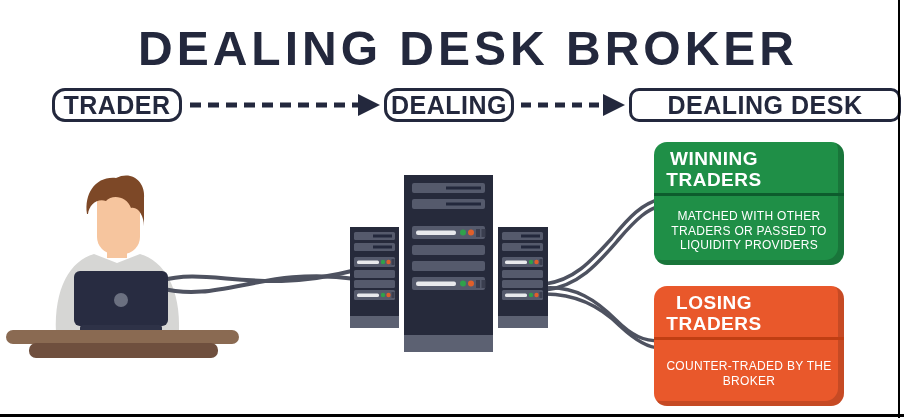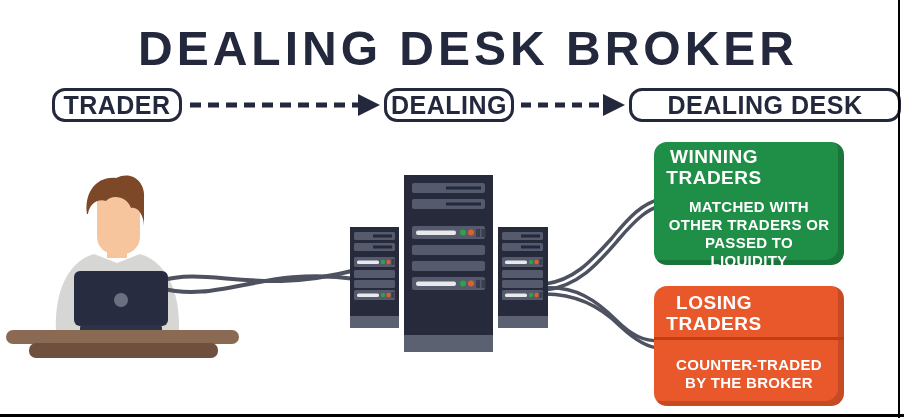--- a/index.html
+++ b/index.html
@@ -20,21 +20,21 @@
 
   
   .pill{
     position:absolute;top:88px;height:34px;box-sizing:border-box;
     border:3.5px solid #23283d;border-radius:13px;background:#fff;
     display:flex;align-items:center;justify-content:center;
     font-size:25px;font-weight:bold;color:#23283d;letter-spacing:0.5px;
   }
   .pill-trader{left:52px;width:130px;}
   .pill-broker{left:384px;width:130px;}
-  .pill-dealing{left:629px;width:272px;}
+  .pill-dealing{left:629px;width:272px;border-radius:10px;}
 
   .flow-svg{position:absolute;top:0;left:0;pointer-events:none;}
 
   
   .illus{position:absolute;top:0;left:0;}
 
   
   .card{
     position:absolute;left:654px;width:190px;box-sizing:border-box;
     border-radius:13px;color:#fff;display:flex;flex-direction:column;
@@ -46,21 +46,21 @@
     height:46px;display:flex;align-items:center;justify-content:flex-start;
     font-size:19px;font-weight:bold;line-height:1.1;letter-spacing:0.5px;
     padding-top:5px;
   }
   .card-title span{display:block;width:120px;}
   .card-sep{height:3px;width:100%;}
   .card-green .card-sep{background:#0d5c2d;}
   .card-orange .card-sep{background:#c03e13;}
   .card-body{
     flex:1;display:flex;align-items:center;justify-content:center;
-    font-size:15px;font-weight:bold;line-height:1.2;letter-spacing:0.3px;
+    font-size:12px;font-weight:normal;line-height:1.2;letter-spacing:0.3px;
     padding:9px 12px 8px 12px;
   }
 </style>
 </head>
 <body>
 
 <div class="canvas">
 
   <h1 class="title">DEALING DESK BROKER</h1>
 

